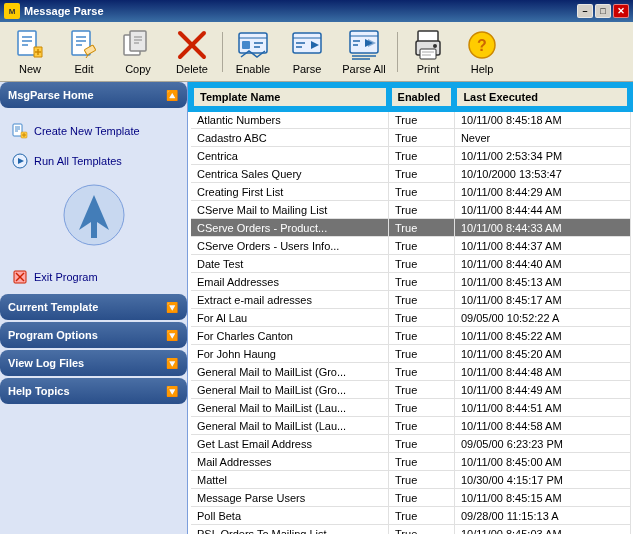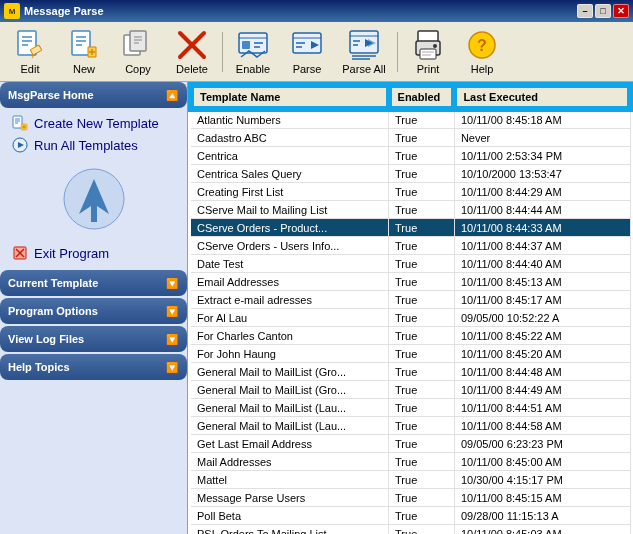--- a/index.html
+++ b/index.html
@@ -138,21 +138,22 @@
       background: #dce4f5;
       padding: 4px 0;
     }
     .sidebar-item {
       display: flex;
       align-items: center;
       padding: 3px 8px 3px 12px;
       cursor: pointer;
       gap: 6px;
       color: #000080;
-      font-size: 13px;
+      font-size: 11px;
+      margin-top: 8px;
     }
     .sidebar-item-icon {
       width: 16px;
       height: 16px;
       display: flex;
       align-items: center;
       justify-content: center;
       flex-shrink: 0;
     }
 
@@ -195,21 +196,21 @@
       border-bottom: 1px solid #e0e0e0;
       border-right: 1px solid #e0e0e0;
       padding: 2px 6px;
       height: 18px;
       white-space: nowrap;
       overflow: hidden;
       text-overflow: ellipsis;
       max-width: 0;
     }
     .data-table tbody tr.selected td {
-      background: #0c4a6e;
+      background: #737373;
       color: white;
     }
     .table-wrapper {
       overflow-y: auto;
       height: 100%;
     }
   </style>
 </head>
 <body>
 
@@ -224,48 +225,48 @@
     <span>Message Parse</span>
   </div>
   <div class="title-bar-controls">
     <div class="title-btn min-btn">–</div>
     <div class="title-btn max-btn">□</div>
     <div class="title-btn close-btn">✕</div>
   </div>
 </div>
 
 <div class="toolbar">
-
-  <div class="toolbar-btn">
-    <div class="toolbar-icon">
-      <svg width="32" height="32" viewBox="0 0 32 32">
-        <rect x="4" y="2" width="18" height="24" fill="white" stroke="#4488cc" stroke-width="1.5" rx="1"></rect>
-        <line x1="8" y1="8" x2="18" y2="8" stroke="#4488cc" stroke-width="1.5"></line>
-        <line x1="8" y1="12" x2="18" y2="12" stroke="#4488cc" stroke-width="1.5"></line>
-        <line x1="8" y1="16" x2="14" y2="16" stroke="#4488cc" stroke-width="1.5"></line>
-        <rect x="17" y="18" width="10" height="6" rx="1" fill="#ffe0a0" stroke="#cc8800" stroke-width="1" transform="rotate(-30,22,21)"></rect>
-        <line x1="20" y1="26" x2="18" y2="29" stroke="#cc8800" stroke-width="1"></line>
-      </svg>
-    </div>
-    <span>Edit</span>
-  </div>
 
   <div class="toolbar-btn">
     <div class="toolbar-icon">
       <svg width="32" height="32" viewBox="0 0 32 32">
         <rect x="4" y="2" width="18" height="24" fill="white" stroke="#4488cc" stroke-width="1.5" rx="1"></rect>
         <line x1="8" y1="8" x2="18" y2="8" stroke="#4488cc" stroke-width="1.5"></line>
         <line x1="8" y1="12" x2="18" y2="12" stroke="#4488cc" stroke-width="1.5"></line>
         <line x1="8" y1="16" x2="14" y2="16" stroke="#4488cc" stroke-width="1.5"></line>
         <polygon points="20,18 28,18 28,28 20,28" fill="#ffcc44" stroke="#cc8800" stroke-width="1"></polygon>
         <line x1="24" y1="20" x2="24" y2="26" stroke="#cc8800" stroke-width="1.5"></line>
         <line x1="21" y1="23" x2="27" y2="23" stroke="#cc8800" stroke-width="1.5"></line>
       </svg>
     </div>
     <span>New</span>
+  </div>
+
+  <div class="toolbar-btn">
+    <div class="toolbar-icon">
+      <svg width="32" height="32" viewBox="0 0 32 32">
+        <rect x="4" y="2" width="18" height="24" fill="white" stroke="#4488cc" stroke-width="1.5" rx="1"></rect>
+        <line x1="8" y1="8" x2="18" y2="8" stroke="#4488cc" stroke-width="1.5"></line>
+        <line x1="8" y1="12" x2="18" y2="12" stroke="#4488cc" stroke-width="1.5"></line>
+        <line x1="8" y1="16" x2="14" y2="16" stroke="#4488cc" stroke-width="1.5"></line>
+        <rect x="17" y="18" width="10" height="6" rx="1" fill="#ffe0a0" stroke="#cc8800" stroke-width="1" transform="rotate(-30,22,21)"></rect>
+        <line x1="20" y1="26" x2="18" y2="29" stroke="#cc8800" stroke-width="1"></line>
+      </svg>
+    </div>
+    <span>Edit</span>
   </div>
 
   <div class="toolbar-btn">
     <div class="toolbar-icon">
       <svg width="32" height="32" viewBox="0 0 32 32">
         <rect x="2" y="6" width="16" height="20" fill="white" stroke="#888" stroke-width="1.5" rx="1"></rect>
         <rect x="8" y="2" width="16" height="20" fill="#e8e8e8" stroke="#888" stroke-width="1.5" rx="1"></rect>
         <line x1="12" y1="8" x2="20" y2="8" stroke="#888" stroke-width="1"></line>
         <line x1="12" y1="11" x2="20" y2="11" stroke="#888" stroke-width="1"></line>
         <line x1="12" y1="14" x2="17" y2="14" stroke="#888" stroke-width="1"></line>

